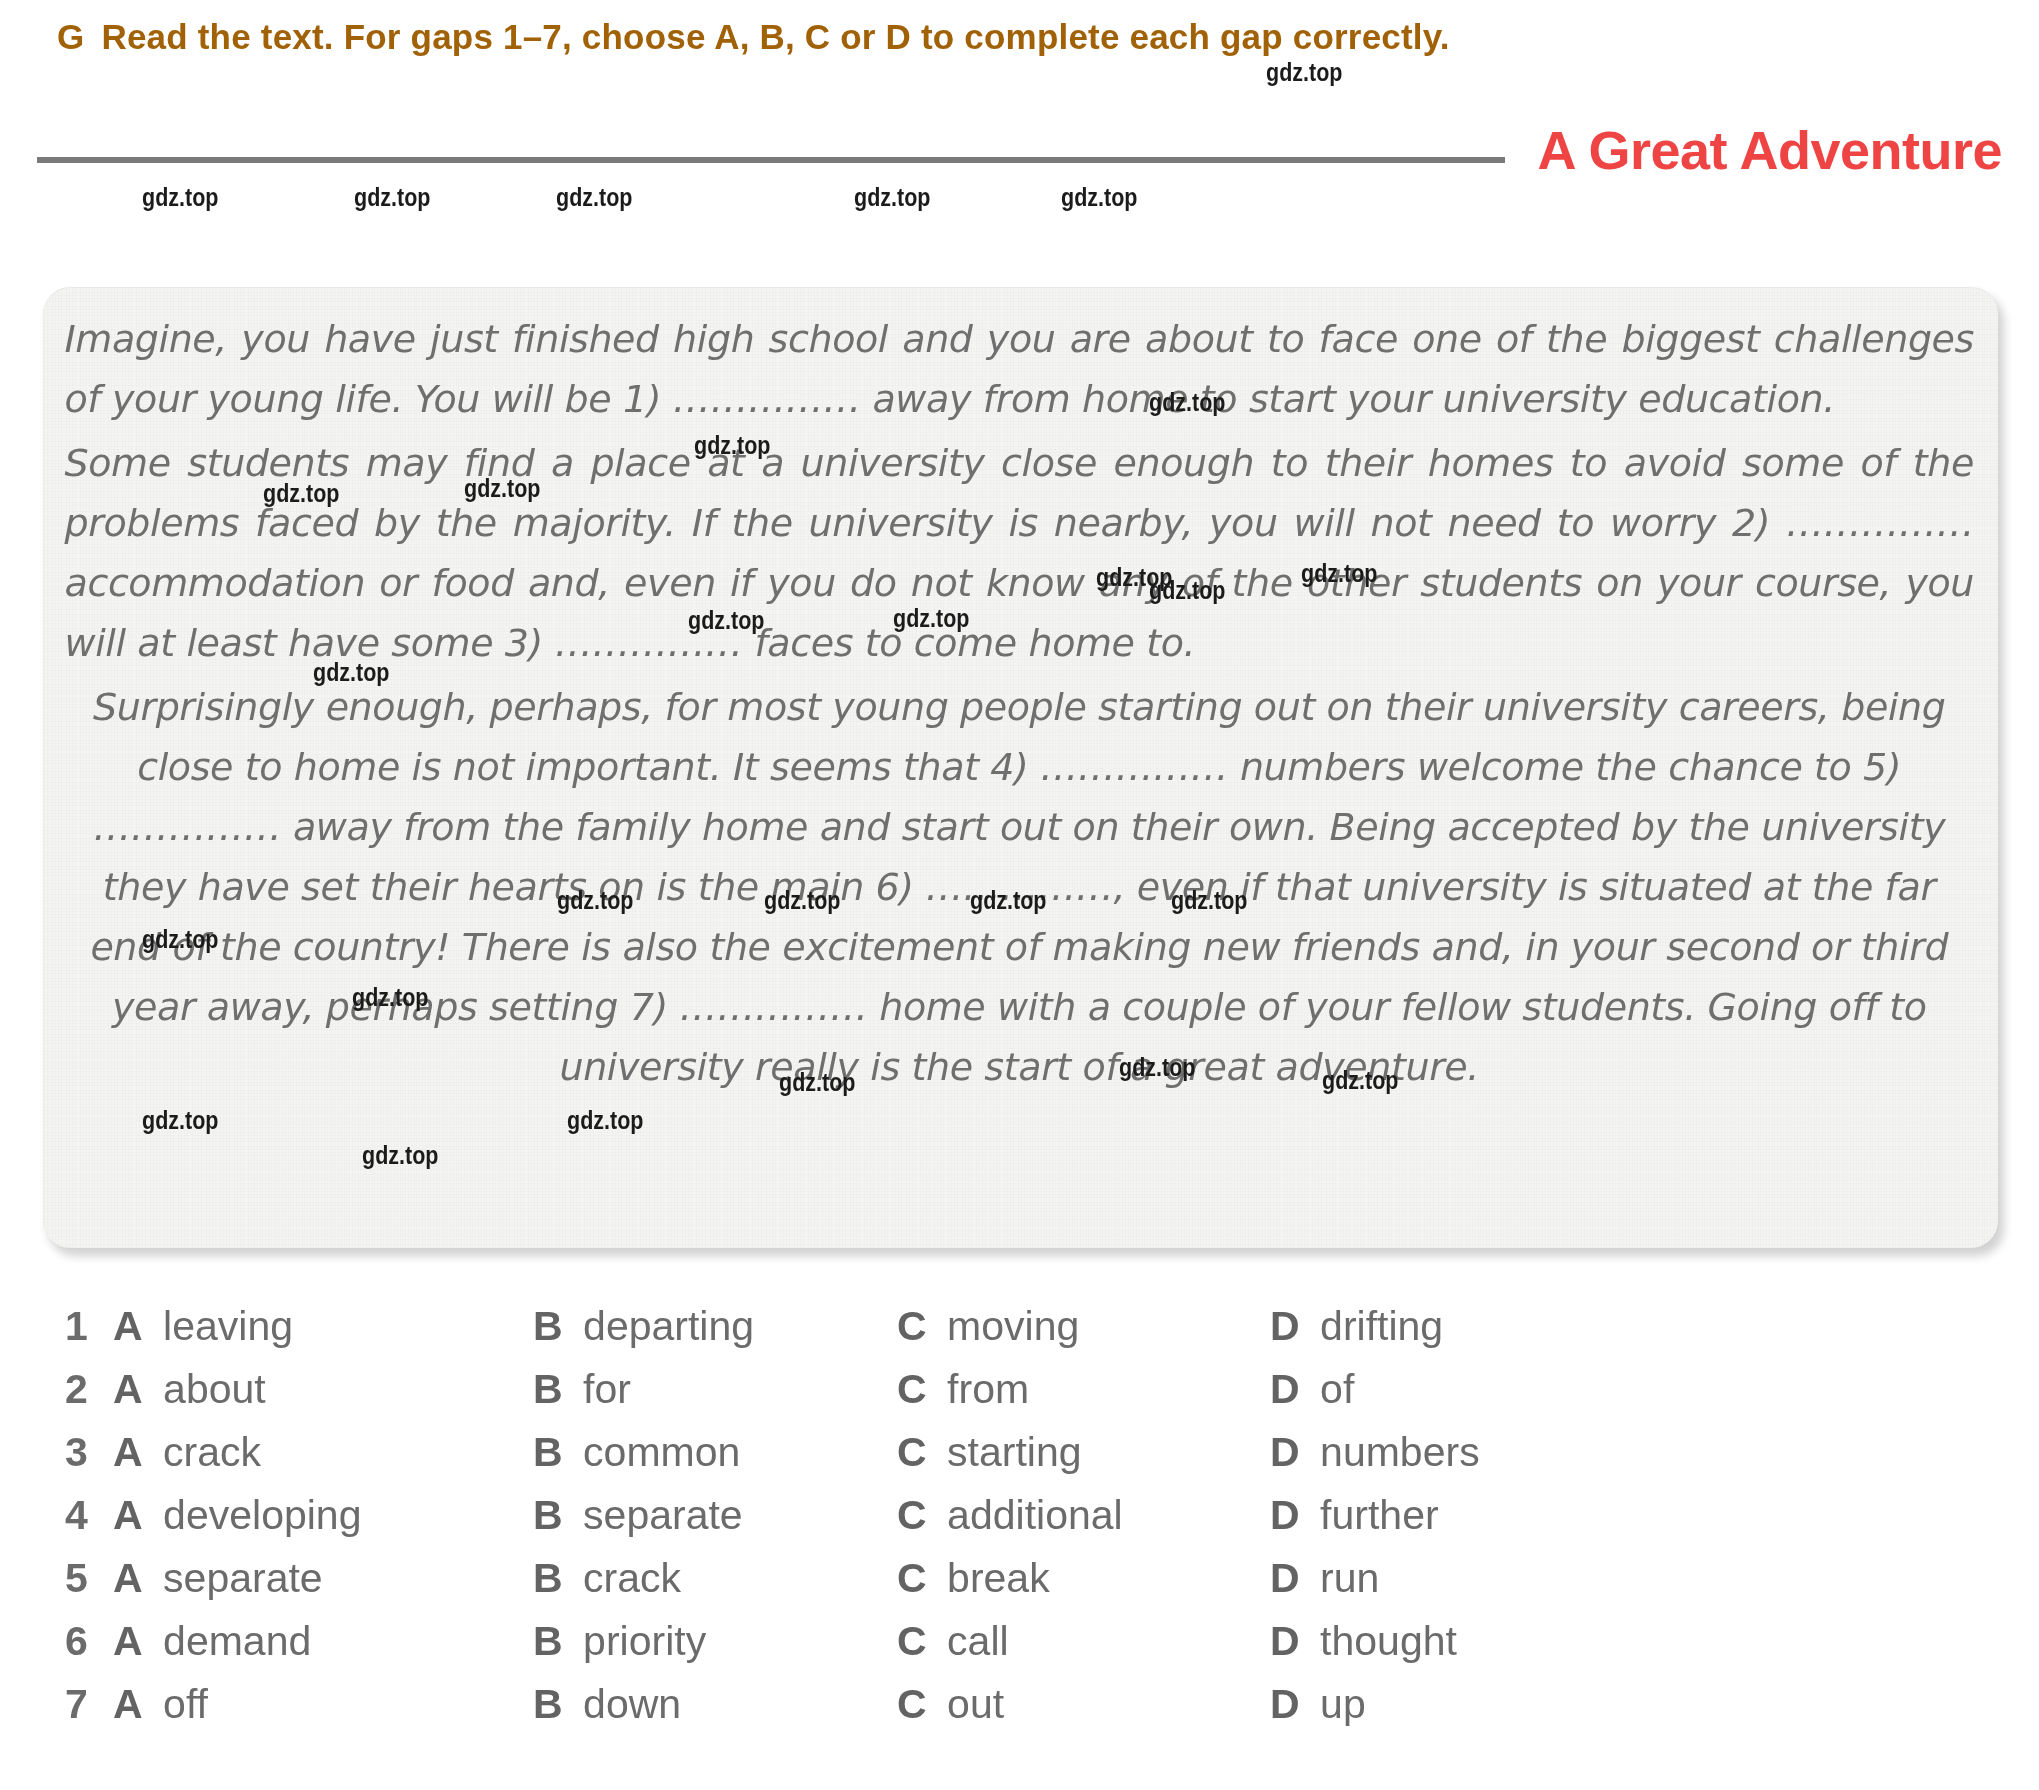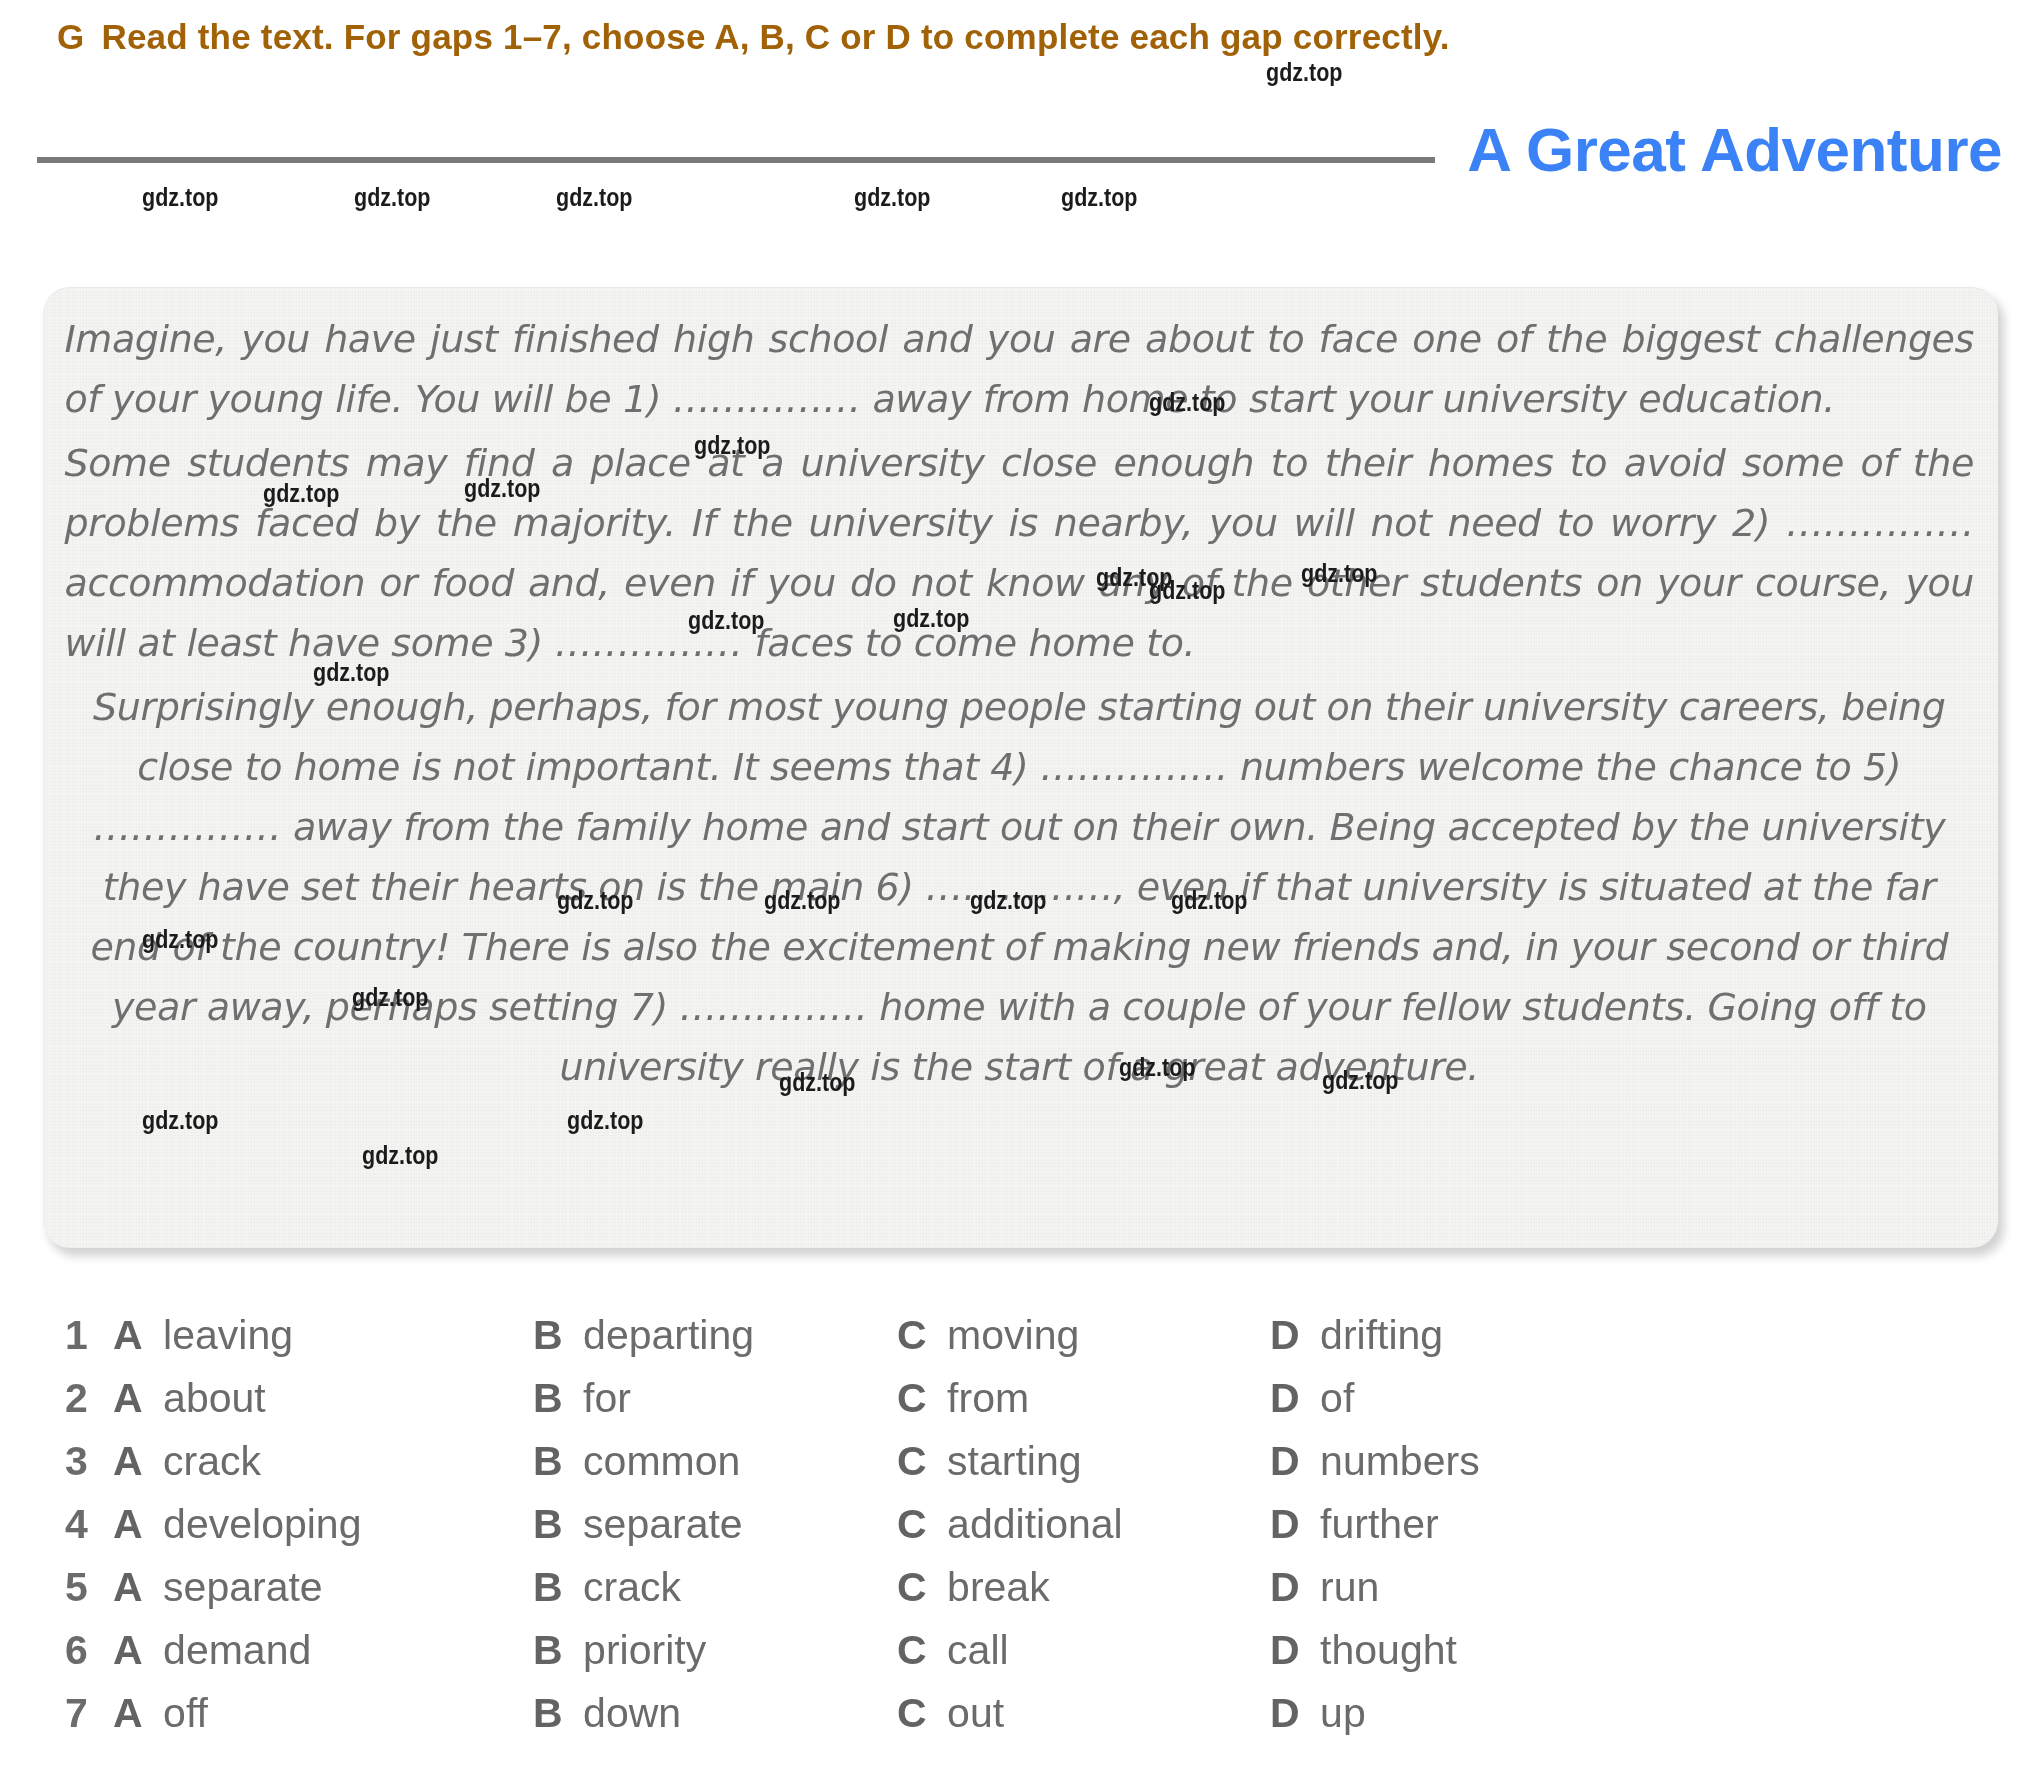--- a/index.html
+++ b/index.html
@@ -45,23 +45,23 @@
   }
   .title-rule {
     flex: 1 1 auto;
     height: 0;
     border-top: 6.5px solid #7a7a7a;
     margin-right: 32px;
     margin-top: 20.5px;
   }
   .article-title {
     flex: 0 0 auto;
-    font-size: 62px;
-    font-weight: bold;
-    color: #3b82f6;
+    font-size: 54px;
+    font-weight: bold;
+    color: #ef4444;
     white-space: nowrap;
     letter-spacing: -0.5px;
     line-height: 1;
   }
 
   
   .passage-box {
     position: absolute;
     left: 43px;
     top: 287px;
@@ -129,21 +129,21 @@
   .opt-cell.a { flex: 0 0 420px; }
   .opt-cell.b { flex: 0 0 364px; }
   .opt-cell.c { flex: 0 0 373px; }
   .opt-cell.d { flex: 0 0 auto; }
   .opt-letter {
     font-weight: bold;
     flex: 0 0 auto;
     margin-right: 20.5px;
     color: #636363;
   }
-  .opt-text { flex: 0 0 auto; margin-top: 9px; }
+  .opt-text { flex: 0 0 auto; }
 
   
   .wm {
     position: absolute;
     font-family: "Liberation Sans", sans-serif;
     font-size: 25px;
     font-weight: bold;
     color: #1b1b1b;
     font-stretch: condensed;
     white-space: nowrap;

